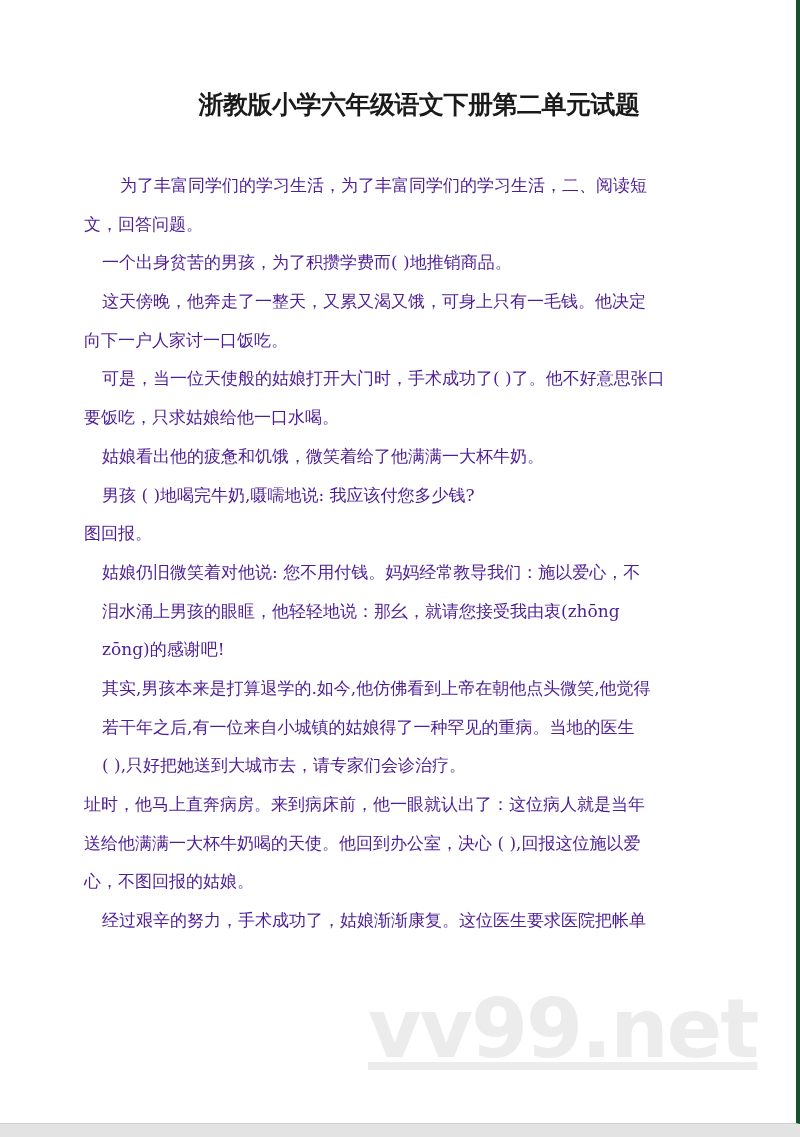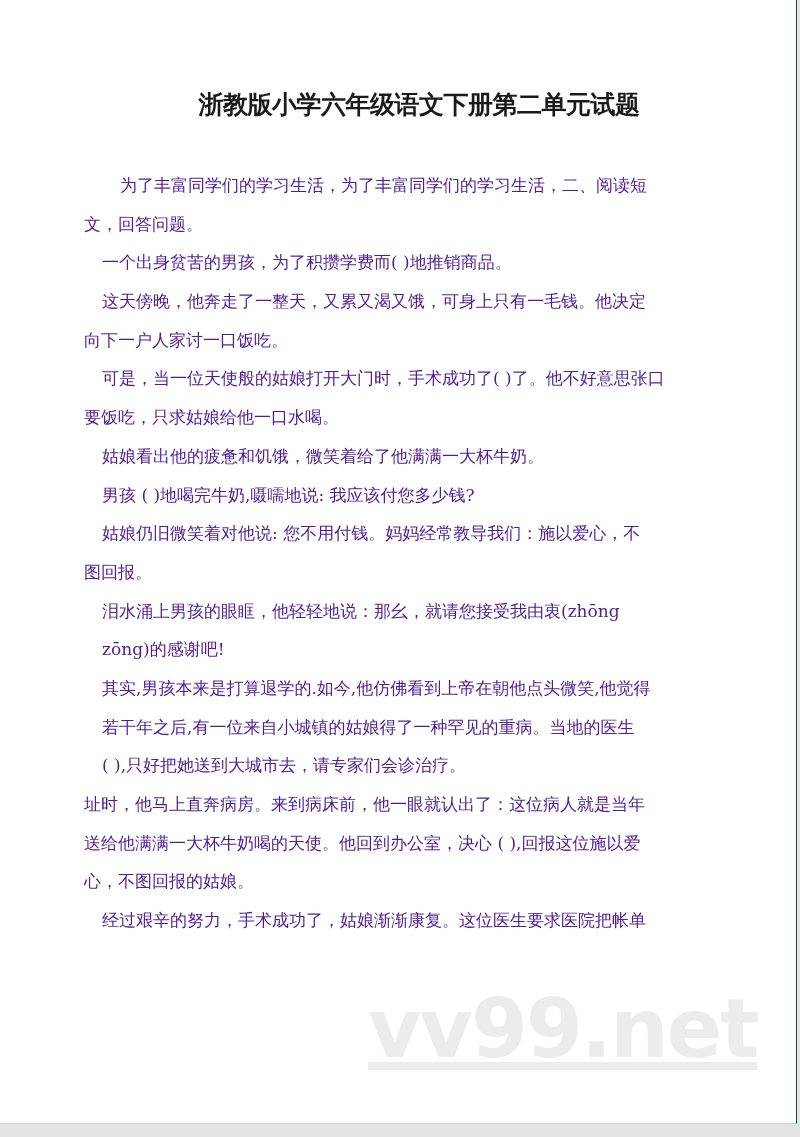--- a/index.html
+++ b/index.html
@@ -4,21 +4,21 @@
 <style>
   html, body { margin:0; padding:0; }
   body {
     width:800px; height:1137px; position:relative; overflow:hidden;
     background:#e6e6e6;
     font-family: "DejaVu Serif", "Liberation Serif", serif;
   }
   .page {
     position:absolute; left:0; top:0; width:796px; height:1123px;
     background:#ffffff;
-    border-right:1px solid #14532d;
+    border-right:4px solid #14532d;
     border-bottom:1px solid #d0d0d0;
   }
   .title {
     position:absolute; left:0; width:838px; top:88px;
     text-align:center;
     font-family: "DejaVu Sans", "Liberation Sans", sans-serif;
     font-weight:bold; font-size:25px; letter-spacing:-0.5px;
     color:#1a1a1a;
   }
   .body-text {
@@ -48,22 +48,22 @@
   <div class="body-text">
     <span class="line ind2">为了丰富同学们的学习生活，为了丰富同学们的学习生活，二、阅读短</span>
     <span class="line">文，回答问题。</span>
     <span class="line ind1">一个出身贫苦的男孩，为了积攒学费而( )地推销商品。</span>
     <span class="line ind1">这天傍晚，他奔走了一整天，又累又渴又饿，可身上只有一毛钱。他决定</span>
     <span class="line">向下一户人家讨一口饭吃。</span>
     <span class="line ind1">可是，当一位天使般的姑娘打开大门时，手术成功了(    )了。他不好意思张口</span>
     <span class="line">要饭吃，只求姑娘给他一口水喝。</span>
     <span class="line ind1">姑娘看出他的疲惫和饥饿，微笑着给了他满满一大杯牛奶。</span>
     <span class="line ind1">男孩 ( )地喝完牛奶,嗫嚅地说: 我应该付您多少钱?</span>
+    <span class="line">图回报。</span>
     <span class="line ind1">姑娘仍旧微笑着对他说:    您不用付钱。妈妈经常教导我们：施以爱心，不</span>
-    <span class="line">图回报。</span>
     <span class="line ind1">泪水涌上男孩的眼眶，他轻轻地说：那幺，就请您接受我由衷(zhōng</span>
     <span class="line ind1">zōng)的感谢吧!</span>
     <span class="line ind1">其实,男孩本来是打算退学的.如今,他仿佛看到上帝在朝他点头微笑,他觉得</span>
     <span class="line ind1">若干年之后,有一位来自小城镇的姑娘得了一种罕见的重病。当地的医生</span>
     <span class="line ind1">( ),只好把她送到大城市去，请专家们会诊治疗。</span>
     <span class="line">址时，他马上直奔病房。来到病床前，他一眼就认出了：这位病人就是当年</span>
     <span class="line">送给他满满一大杯牛奶喝的天使。他回到办公室，决心  (  ),回报这位施以爱</span>
     <span class="line">心，不图回报的姑娘。</span>
     <span class="line ind1">经过艰辛的努力，手术成功了，姑娘渐渐康复。这位医生要求医院把帐单</span>
   </div>

